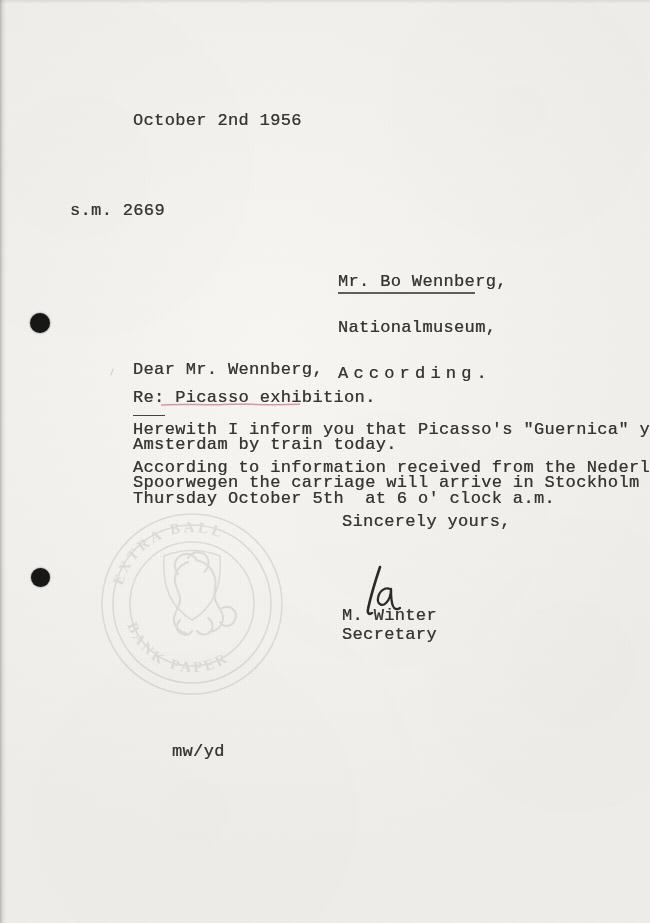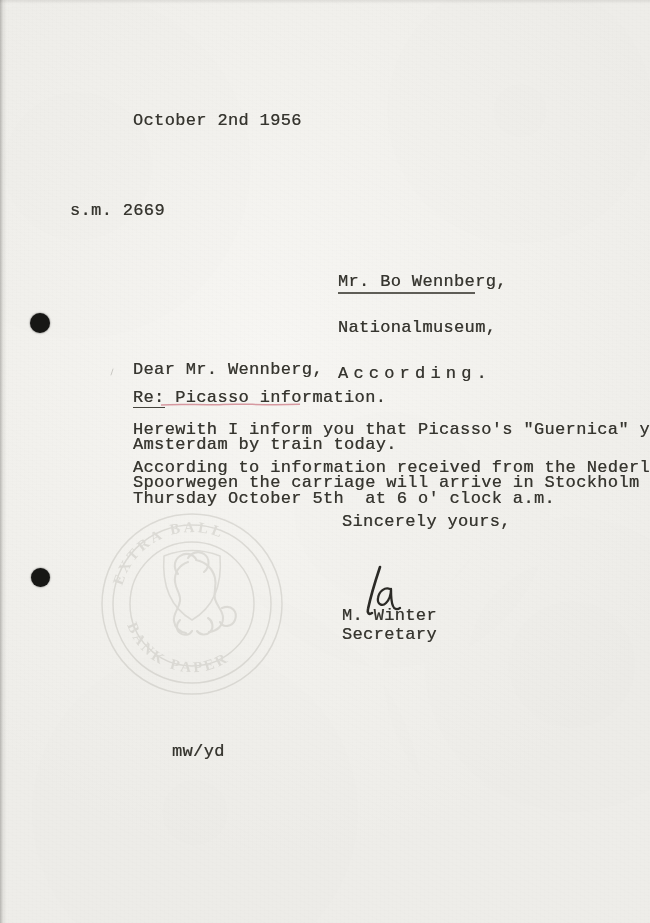--- a/index.html
+++ b/index.html
@@ -95,21 +95,21 @@
     height: 1.6px;
     background: #44433c;
     opacity: .85;
   }
 
   .salutation     { left: 133px; top: 362px; }
 
   .subject-line   { left: 133px; top: 390px; }
   .subject-re {
     border-bottom: 1.3px solid #44433c;
-    padding-bottom: 0px;
+    padding-bottom: 8px;
   }
   
   .red-underline {
     position: absolute;
     left: 161px;
     top: 403px;
     width: 139px;
     height: 3px;
     pointer-events: none;
     opacity: .62;
@@ -218,21 +218,21 @@
     <div><span class="addr-city">According.</span></div>
   </div>
   <div class="addr-underline"></div>
 
   <svg class="tick-mark" viewBox="0 0 7 9">
     <path d="M1 7 L3 1" stroke="#6d6b64" stroke-width="1" fill="none" stroke-linecap="round"></path>
   </svg>
 
   <div class="typed salutation">Dear Mr. Wennberg,</div>
 
-  <div class="typed subject-line"><span class="subject-re">Re:</span><span> </span><span>Picasso information.</span></div>
+  <div class="typed subject-line"><span class="subject-re">Re:</span><span> </span><span>Picasso exhibition.</span></div>
 
   <svg class="red-underline" viewBox="0 0 139 3" preserveAspectRatio="none">
     <path d="M0 2 C 20 0.6, 42 2.4, 62 1.4 S 104 2.6, 139 1.2" stroke="#c4616f" stroke-width="1.5" fill="none" stroke-linecap="round"></path>
   </svg>
 
   <div class="typed para-1">Herewith I inform you that Picasso's "Guernica" yours
 Amsterdam by train today.</div>
 
   <div class="typed para-2">According to information received from the Nederlandse
 Spoorwegen the carriage will arrive in Stockholm on

